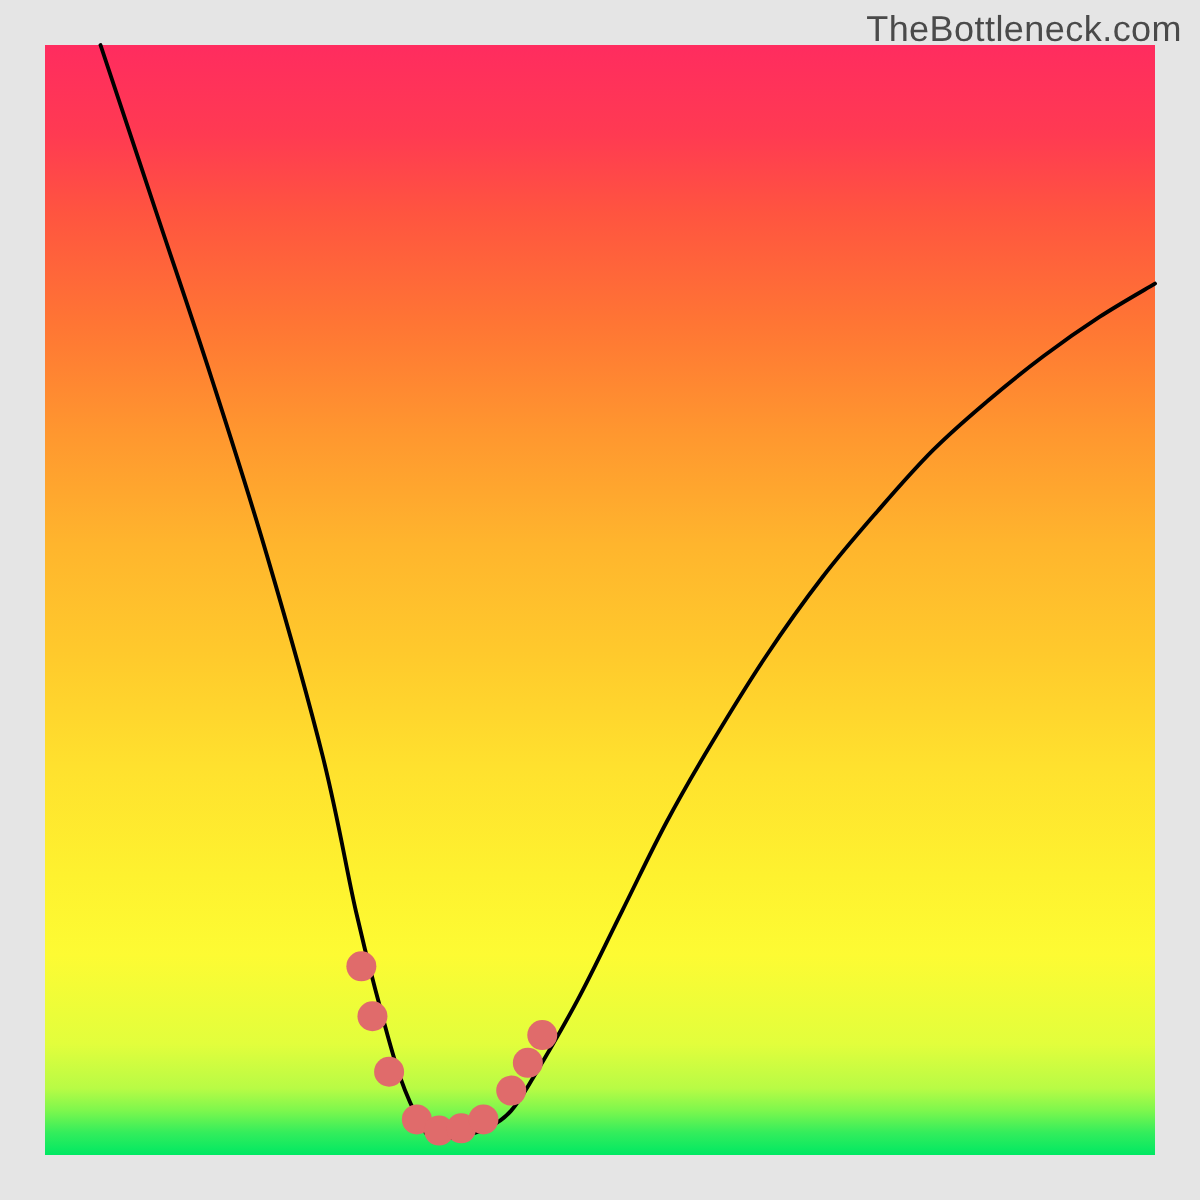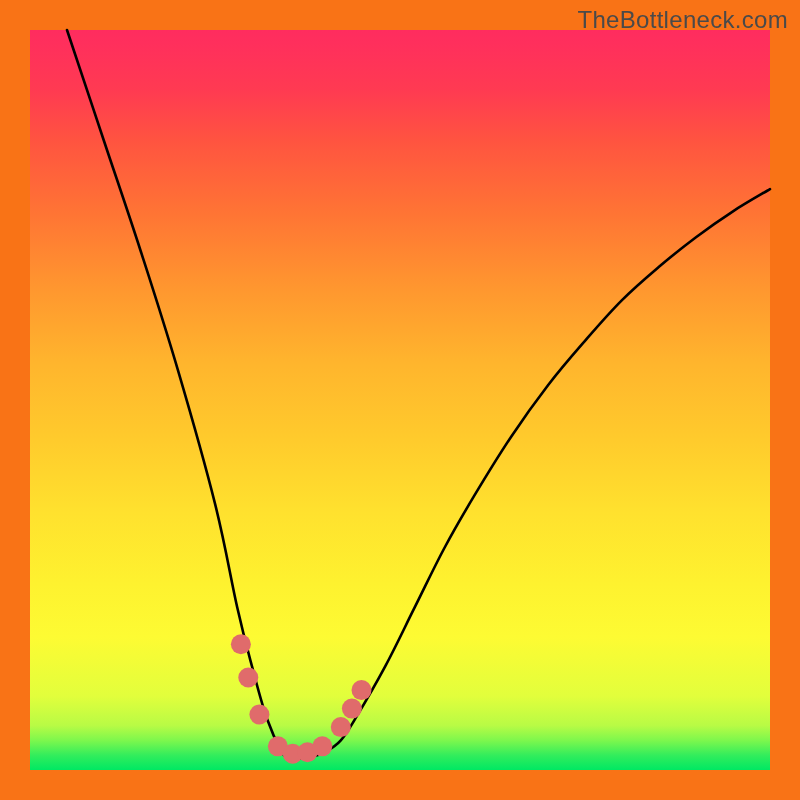--- a/index.html
+++ b/index.html
@@ -8,21 +8,21 @@
     width: 800px;
     height: 800px;
     overflow: hidden;
     background: #000;
     font-family: Arial, Helvetica, sans-serif;
   }
   .frame {
     position: relative;
     width: 800px;
     height: 800px;
-    background: #f97316;
+    background: #e5e5e5;
   }
   .plot-area {
     position: absolute;
     left: 30px;
     top: 30px;
     width: 740px;
     height: 740px;
     
     background: linear-gradient(
       to top,

